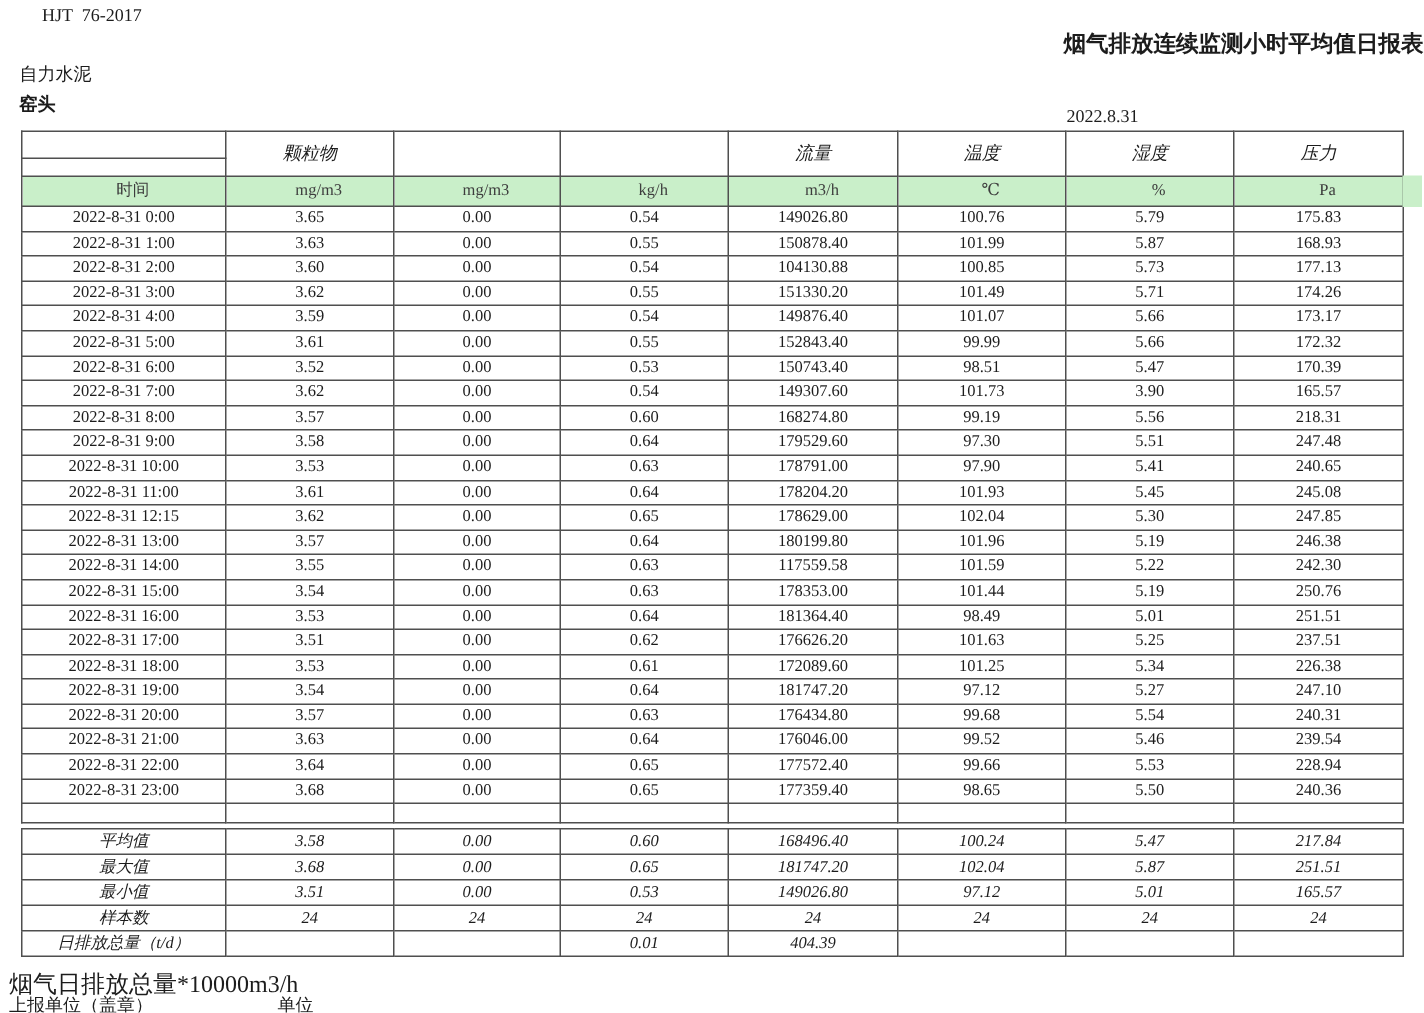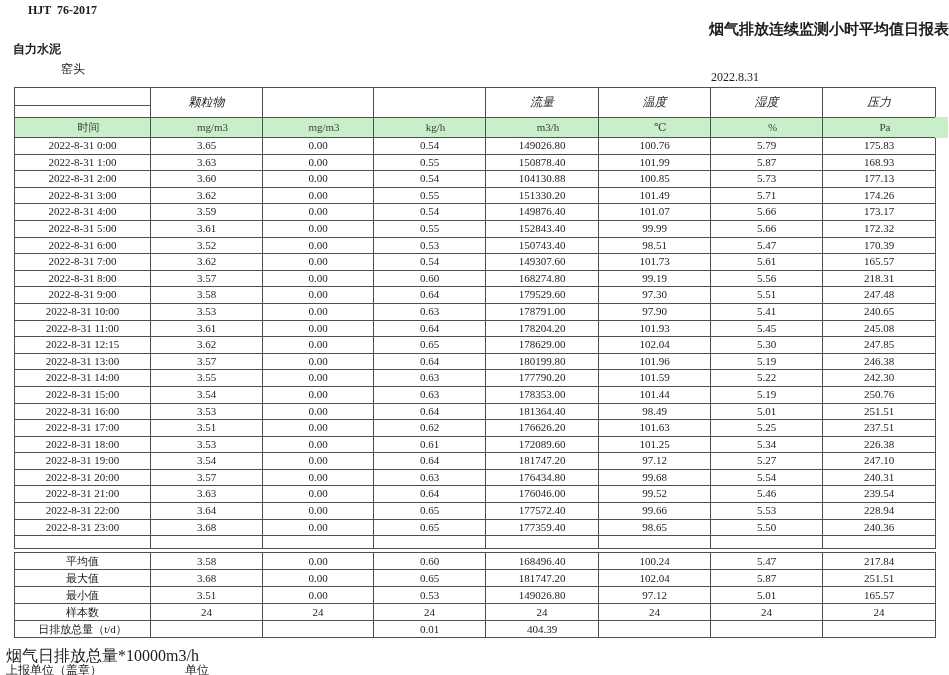--- a/index.html
+++ b/index.html
@@ -1,42 +1,42 @@
 <!DOCTYPE html>
 <html style="--header-fill: #c9efc9;"><head>
 <meta charset="utf-8">
 <style>
   html,body{margin:0;padding:0;}
   body{
     width:949px;height:675px;background:#ffffff;position:relative;
     font-family:"Liberation Serif","DejaVu Serif",serif;
     color:#1c1c1c;overflow:hidden;
   }
-  .doc-code{position:absolute;left:28px;top:3px;font-size:12px;font-weight:bold;white-space:pre;}
+  .doc-code{position:absolute;left:28px;top:3px;font-size:12px;font-weight:normal;white-space:pre;}
   .report-title{position:absolute;left:0;top:20px;width:949px;text-align:right;font-size:15px;font-weight:bold;}
-  .company{position:absolute;left:13px;top:41px;font-size:12px;font-weight:bold;}
-  .station{position:absolute;left:13px;top:61px;font-size:12px;font-weight:normal;margin-left:48px;}
+  .company{position:absolute;left:13px;top:41px;font-size:12px;font-weight:normal;}
+  .station{position:absolute;left:13px;top:61px;font-size:12px;font-weight:bold;}
   .report-date{position:absolute;left:711px;top:70px;font-size:12px;}
 
   .table-wrap{position:absolute;left:14px;top:87px;}
   table{border-collapse:collapse;table-layout:fixed;width:921px;font-size:11px;}
   td{
     border:1px solid #4f4f4f;text-align:center;vertical-align:middle;
     padding:0;height:15.6px;line-height:15.6px;overflow:hidden;white-space:nowrap;
   }
   tr.gh td{height:17px;line-height:17px;font-size:12px;font-style:italic;}
   tr.gh2 td{height:11px;line-height:11px;}
   tr.units td{
     background:var(--header-fill,#c9efc9);height:19px;line-height:19px;
     color:#3d3d3d;font-size:11px;border-top-width:1px;padding-left:12px;
   }
   tr.data-row td{height:15.6px;line-height:15.6px;}
   tr.empty-row td{height:12px;line-height:12px;}
   tr.spacer-row td{border:none;height:3px;line-height:3px;background:#fff;}
-  tr.summary-row td{height:16px;line-height:16px;}
+  tr.summary-row td{height:16px;line-height:16px;font-style:italic;}
   
   .green-tail{position:absolute;left:935px;top:117px;width:13px;height:21px;background:var(--header-fill,#c9efc9);}
 
   .footer-note{position:absolute;left:6px;top:646px;font-size:16px;}
   .footer-report-unit{position:absolute;left:6px;top:662px;font-size:12px;}
   .footer-unit-label{position:absolute;left:185px;top:662px;font-size:12px;}
 </style>
 </head>
 <body>
 
@@ -154,21 +154,21 @@
           <td>5.47</td>
           <td>170.39</td>
         </tr>
         <tr class="data-row">
           <td>2022-8-31 7:00</td>
           <td>3.62</td>
           <td>0.00</td>
           <td>0.54</td>
           <td>149307.60</td>
           <td>101.73</td>
-          <td>5.61</td>
+          <td>3.90</td>
           <td>165.57</td>
         </tr>
         <tr class="data-row">
           <td>2022-8-31 8:00</td>
           <td>3.57</td>
           <td>0.00</td>
           <td>0.60</td>
           <td>168274.80</td>
           <td>99.19</td>
           <td>5.56</td>
@@ -222,21 +222,21 @@
           <td>180199.80</td>
           <td>101.96</td>
           <td>5.19</td>
           <td>246.38</td>
         </tr>
         <tr class="data-row">
           <td>2022-8-31 14:00</td>
           <td>3.55</td>
           <td>0.00</td>
           <td>0.63</td>
-          <td>177790.20</td>
+          <td>117559.58</td>
           <td>101.59</td>
           <td>5.22</td>
           <td>242.30</td>
         </tr>
         <tr class="data-row">
           <td>2022-8-31 15:00</td>
           <td>3.54</td>
           <td>0.00</td>
           <td>0.63</td>
           <td>178353.00</td>

